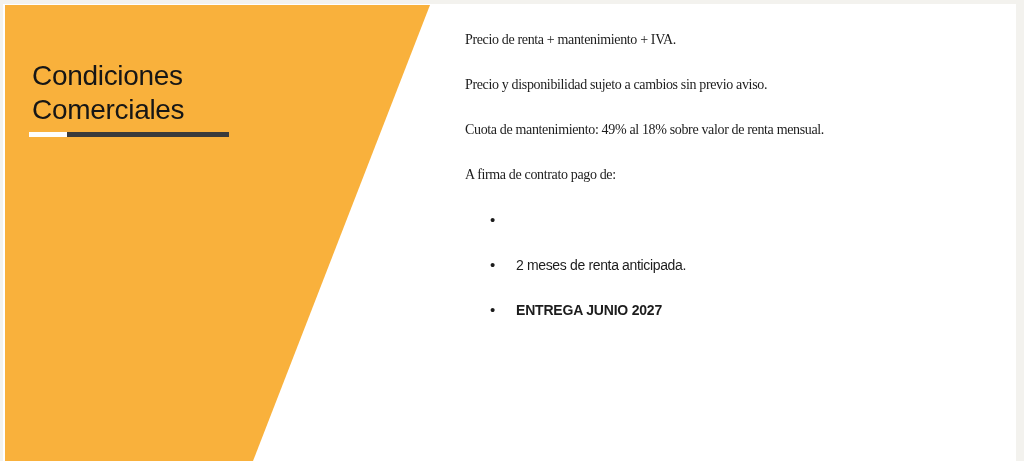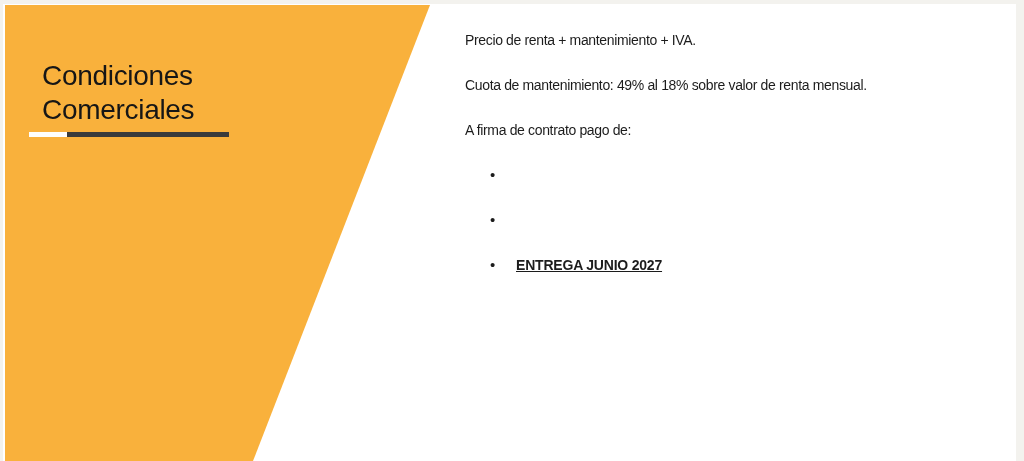--- a/index.html
+++ b/index.html
@@ -40,21 +40,21 @@
     left: 26px;
     top: 55px;
     width: 230px;
   }
   .title-block h1 {
     font-size: 28px;
     line-height: 34px;
     font-weight: 400;
     letter-spacing: -0.3px;
     color: #161616;
-    margin-left: 13px;
+    margin-left: 3px;
     width: 200px;
   }
   .title-underline {
     margin-top: 5px;
     width: 200px;
     height: 5px;
     display: flex;
   }
   .title-underline .seg-light {
     width: 38px;
@@ -72,68 +72,70 @@
     left: 462px;
     top: 27px;
     width: 520px;
     color: #1C1C1C;
     font-size: 14px;
     letter-spacing: -0.35px;
     line-height: 18px;
   }
   .content p.line {
     margin-bottom: 27px;
+    font-family: Liberation Serif, serif;
   }
   .content p.line:nth-of-type(6) {
     margin-bottom: 33px;
     margin-left: 36px;
   }
   .bullet-row {
     display: flex;
     align-items: baseline;
     margin-bottom: 27px;
   }
   .bullet-row .bullet {
     margin-left: 25px;
     width: 26px;
     flex: none;
     font-size: 15px;
   }
   .bullet-row .bullet-text.bold {
     font-weight: 700;
     letter-spacing: -0.2px;
-    text-decoration: underline;
   }
 </style>
 </head>
 <body>
 
 <div class="stage">
   <div class="slide">
 
     <div class="accent-shape"></div>
 
     <div class="title-block">
       <h1>Condiciones Comerciales</h1>
       <div class="title-underline">
         <span class="seg-light"></span>
         <span class="seg-dark"></span>
       </div>
     </div>
 
     <div class="content">
       <p class="line">Precio de renta + mantenimiento + IVA.</p>
+      <p class="line">Precio y disponibilidad sujeto a cambios sin previo aviso.</p>
       <p class="line">Cuota de mantenimiento: 49% al 18% sobre valor de renta mensual.</p>
       <p class="line">A firma de contrato pago de:</p>
 
       <div class="bullet-row">
         <span class="bullet">•</span>
       </div>
       <div class="bullet-row">
         <span class="bullet">•</span>
+        <span class="bullet-text">2 meses de renta anticipada.</span>
       </div>
       <div class="bullet-row">
         <span class="bullet">•</span>
         <span class="bullet-text bold">ENTREGA JUNIO 2027</span>
       </div>
     </div>
 
   </div>
 </div>
 

